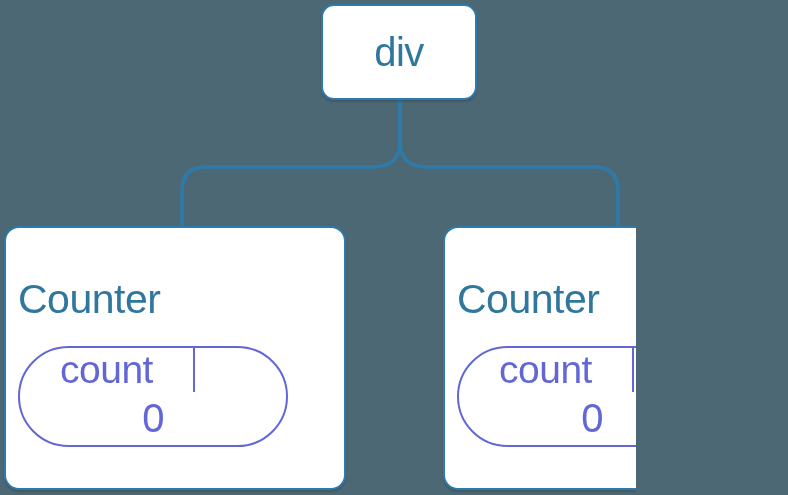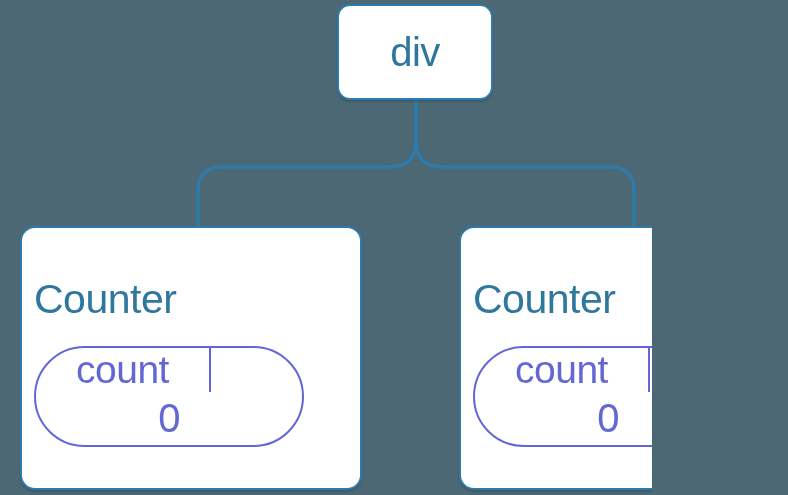--- a/index.html
+++ b/index.html
@@ -8,21 +8,20 @@
     background: #4D6875;
   }
   .canvas {
     position: relative;
     width: 636px;
     height: 495px;
     background: var(--background, #4D6875);
     font-family: "Liberation Sans", sans-serif;
     overflow: hidden;
     letter-spacing: -0.5px;
-    margin-left: 16px;
   }
   .edges {
     position: absolute;
     left: 0;
     top: 0;
   }
   .edge {
     fill: none;
     stroke: var(--accent-blue, #2E7BAB);
     stroke-width: 3.5;

